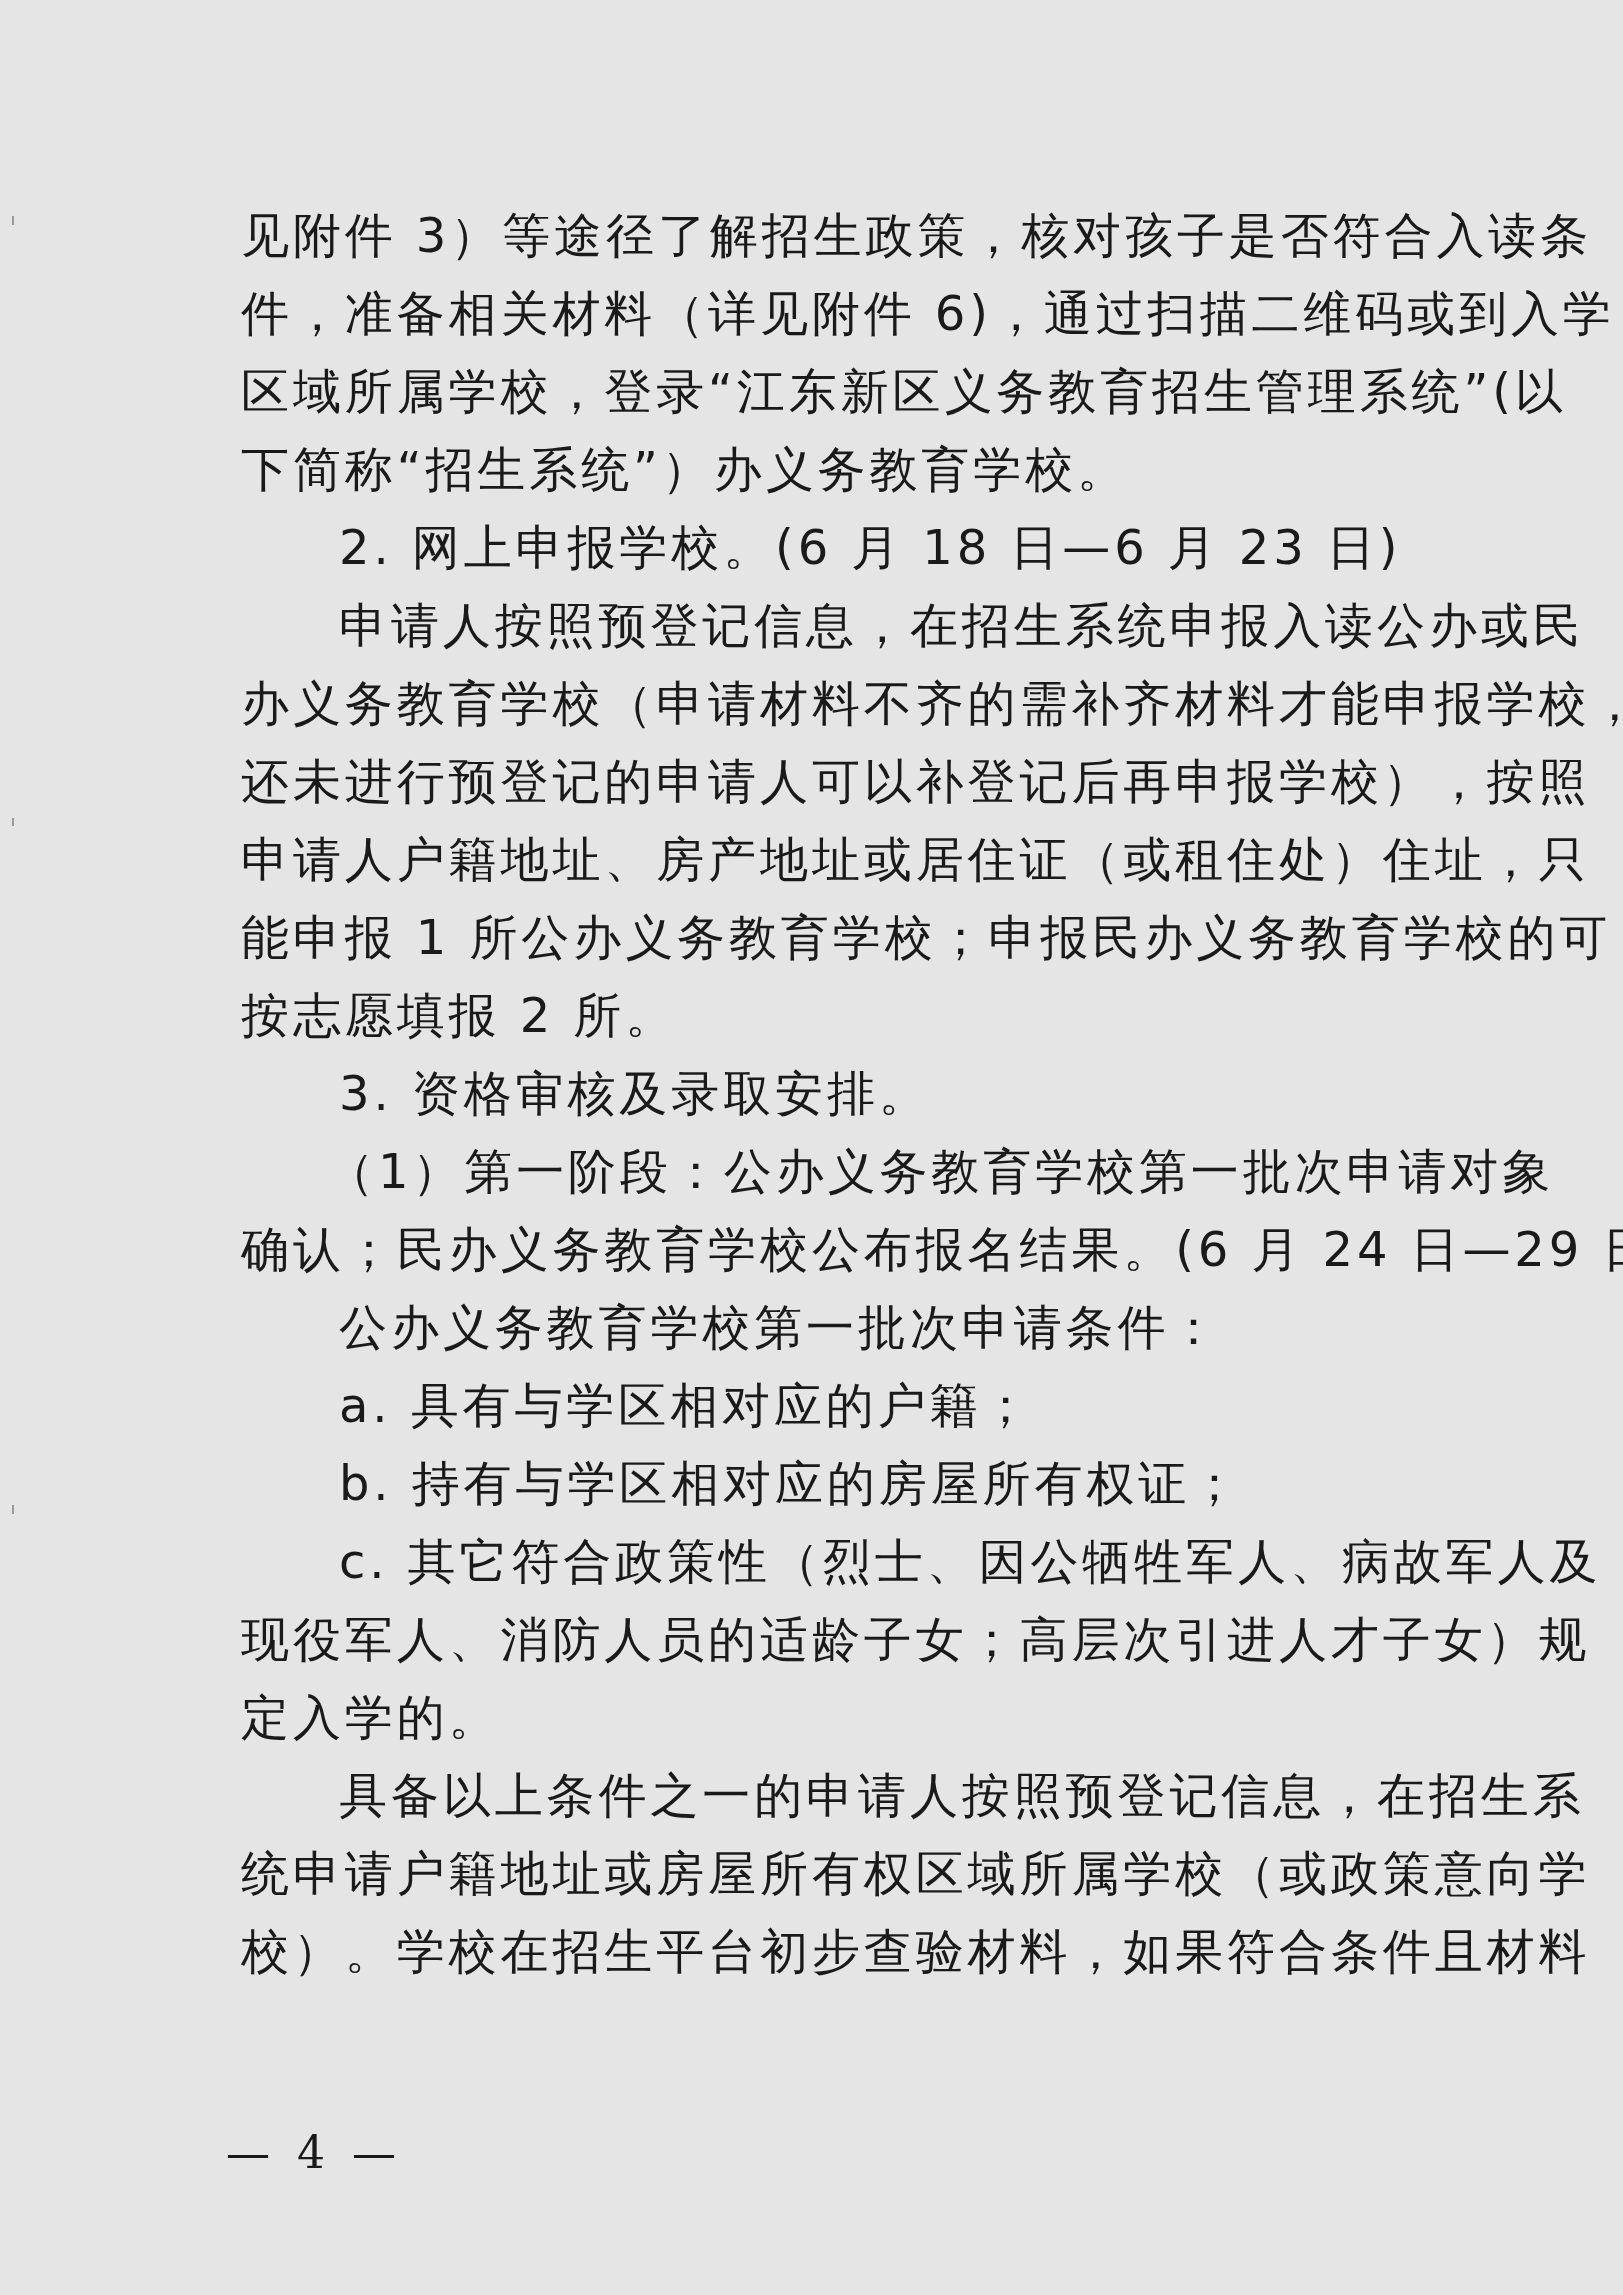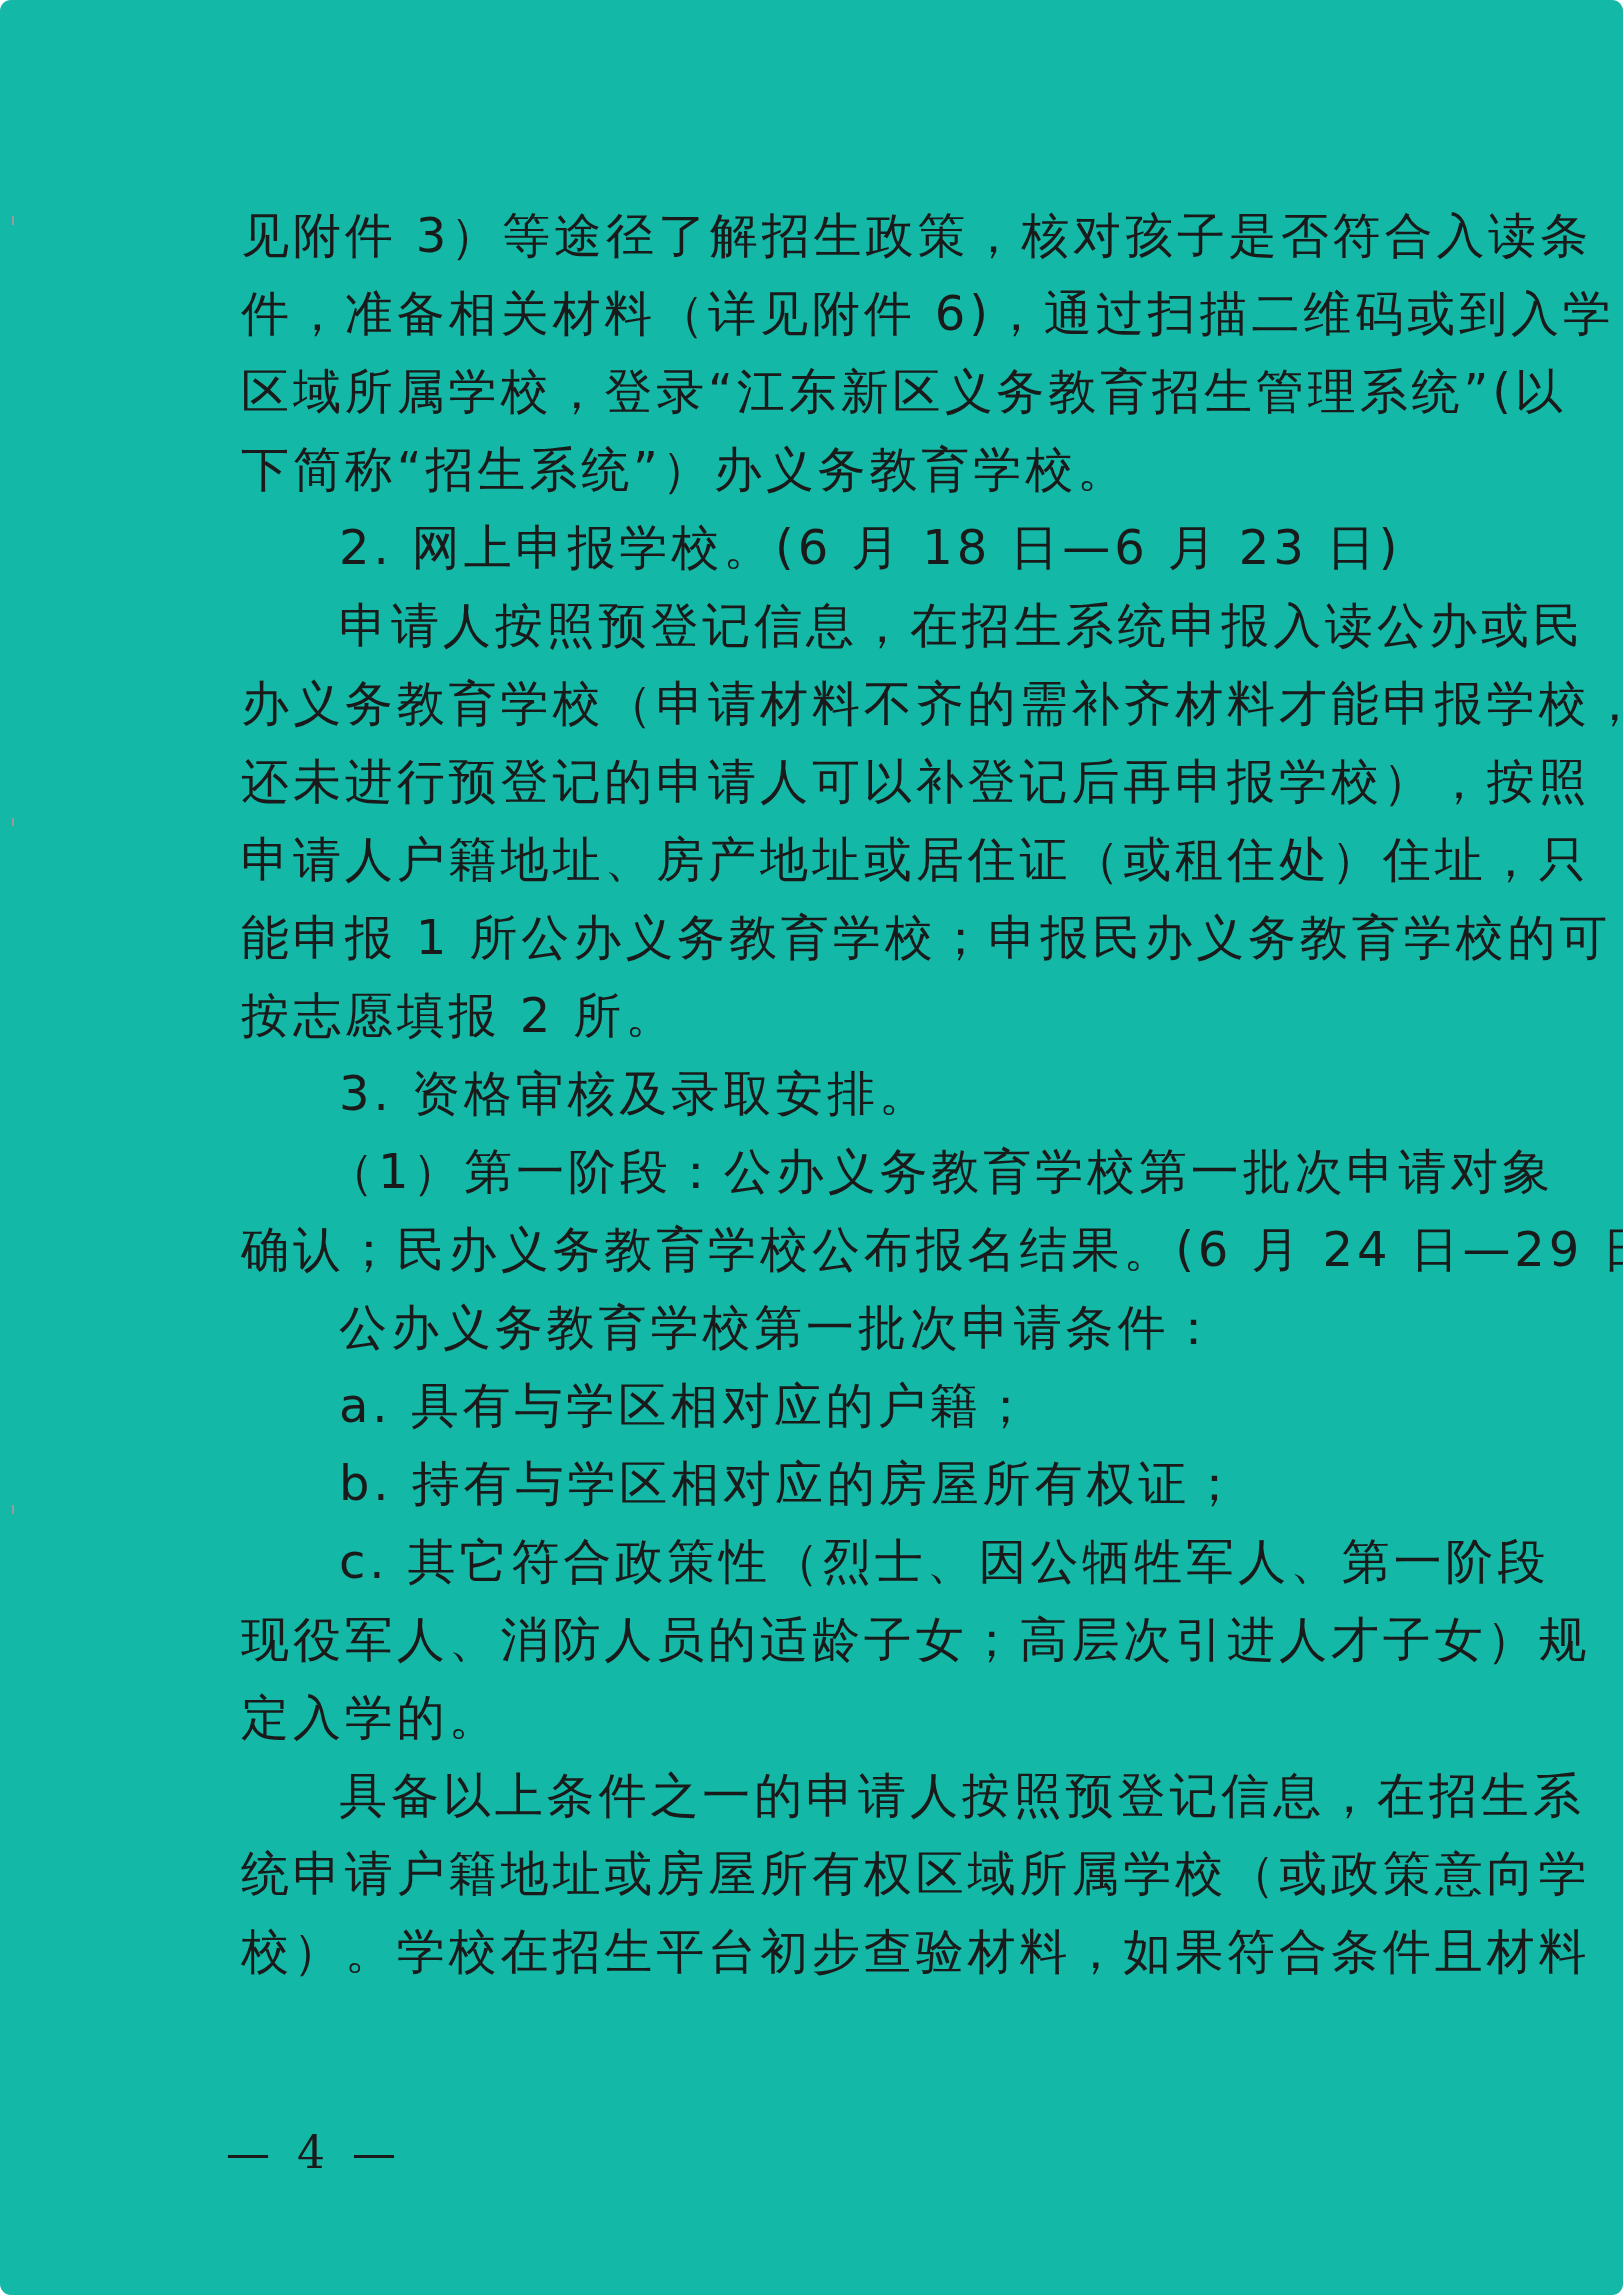--- a/index.html
+++ b/index.html
@@ -1,18 +1,18 @@
 <!DOCTYPE html>
 <html style="font-size:10.5px"><head>
 <meta charset="utf-8">
 <style>
   html, body { margin:0; padding:0; background:#ffffff; }
   body { width:1623px; height:2295px; position:relative; overflow:hidden;
          font-family:"DejaVu Sans", "Liberation Sans", sans-serif; color:#1a1a1a; }
-  .page { position:absolute; left:0; top:0; width:1623px; height:2295px; background:#14b8a6;border-radius:11px; }
+  .page { position:absolute; left:0; top:0; width:1623px; height:2295px; background:#e5e5e5; }
   .body-text { position:absolute; left:241px; top:196px; width:1139px; }
   .line { height:78px; line-height:78px; font-size:48px; white-space:nowrap;
           letter-spacing:3.9px; overflow:visible; }
   .indent { padding-left:98px; }
   .indent-paren { padding-left:85px; }
   .page-number { position:absolute; left:226px; top:2127px; font-size:44px;
                  font-family:"DejaVu Serif", "Liberation Serif", serif; letter-spacing:6.5px; color:#1a1a1a; }
   .scan-mark { position:absolute; background:#9a9a9a; width:2px; }
 </style>
 </head>
@@ -34,21 +34,21 @@
     <div class="line">还未进行预登记的申请人可以补登记后再申报学校），按照</div>
     <div class="line">申请人户籍地址、房产地址或居住证（或租住处）住址，只</div>
     <div class="line">能申报 1 所公办义务教育学校；申报民办义务教育学校的可</div>
     <div class="line">按志愿填报 2 所。</div>
     <div class="line indent">3. 资格审核及录取安排。</div>
     <div class="line indent-paren">（1）第一阶段：公办义务教育学校第一批次申请对象</div>
     <div class="line">确认；民办义务教育学校公布报名结果。(6 月 24 日—29 日)</div>
     <div class="line indent">公办义务教育学校第一批次申请条件：</div>
     <div class="line indent">a. 具有与学区相对应的户籍；</div>
     <div class="line indent">b. 持有与学区相对应的房屋所有权证；</div>
-    <div class="line indent">c. 其它符合政策性（烈士、因公牺牲军人、第一阶段</div>
+    <div class="line indent">c. 其它符合政策性（烈士、因公牺牲军人、病故军人及</div>
     <div class="line">现役军人、消防人员的适龄子女；高层次引进人才子女）规</div>
     <div class="line">定入学的。</div>
     <div class="line indent">具备以上条件之一的申请人按照预登记信息，在招生系</div>
     <div class="line">统申请户籍地址或房屋所有权区域所属学校（或政策意向学</div>
     <div class="line">校）。学校在招生平台初步查验材料，如果符合条件且材料</div>
   </div>
 
   <div class="page-number">— 4 —</div>
 </div>
 

